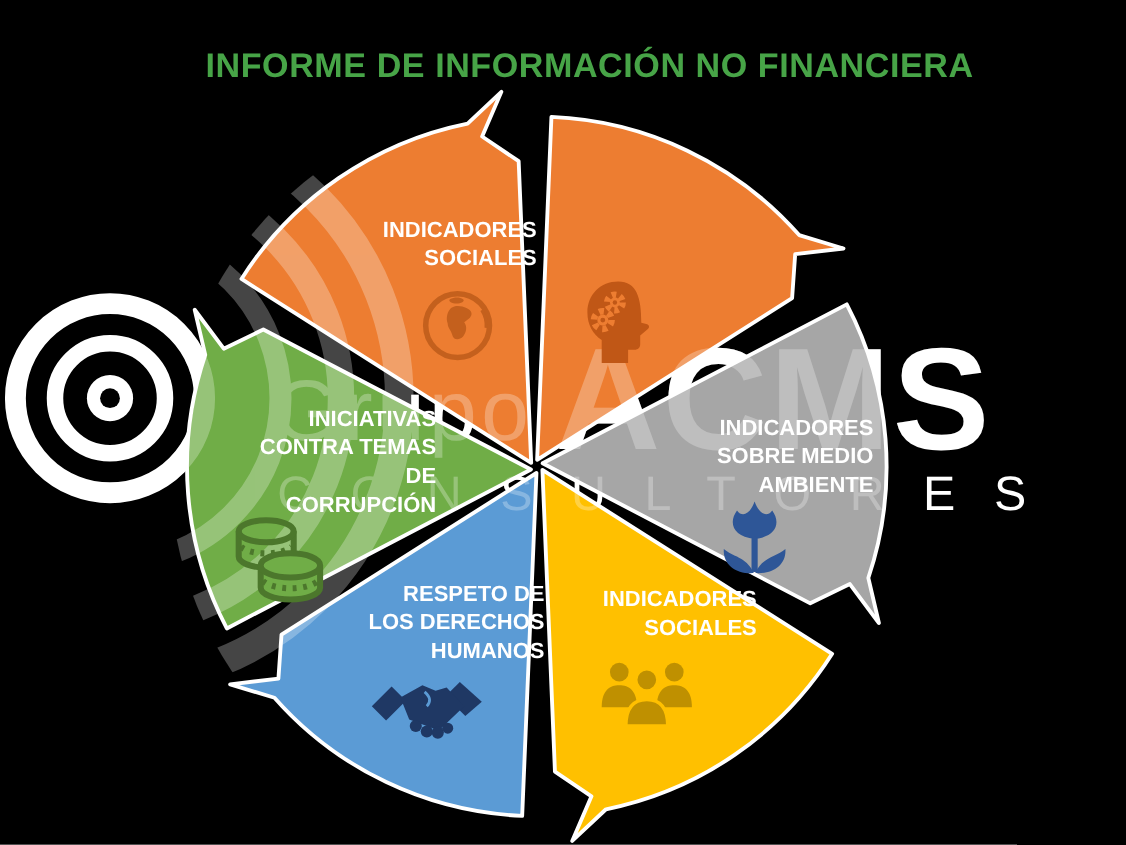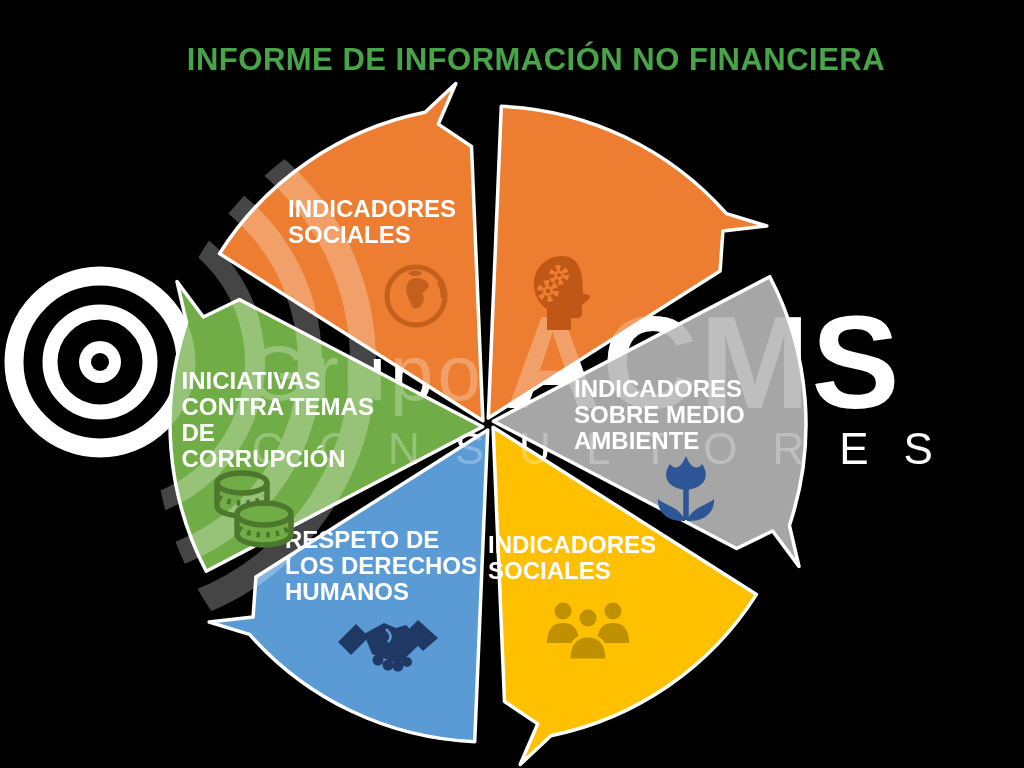--- a/index.html
+++ b/index.html
@@ -6,22 +6,22 @@
   #canvas{
     position:relative;width:1024px;height:768px;overflow:hidden;
     background:#000;font-family:"Liberation Sans",sans-serif;
   }
   #title{
     position:absolute;left:0;top:42px;width:100%;text-align:center;
     font-size:31px;font-weight:800;letter-spacing:0.5px;margin:0;
   }
   .label{
     position:absolute;transform:translate(-50%,-50%);
-    color:#fff;font-weight:700;font-size:24px;line-height:26px;
-    text-align:left;white-space:pre-line;
+    color:#fff;font-weight:700;font-size:20px;line-height:26px;
+    text-align:right;white-space:pre-line;
   }
   .icon{position:absolute;}
   svg{display:block;}
   .layer{position:absolute;left:0;top:0;}
 </style>
 </head>
 <body>
 
 <div id="canvas" style="background: rgb(0, 0, 0); padding-left: 48px;">
 

